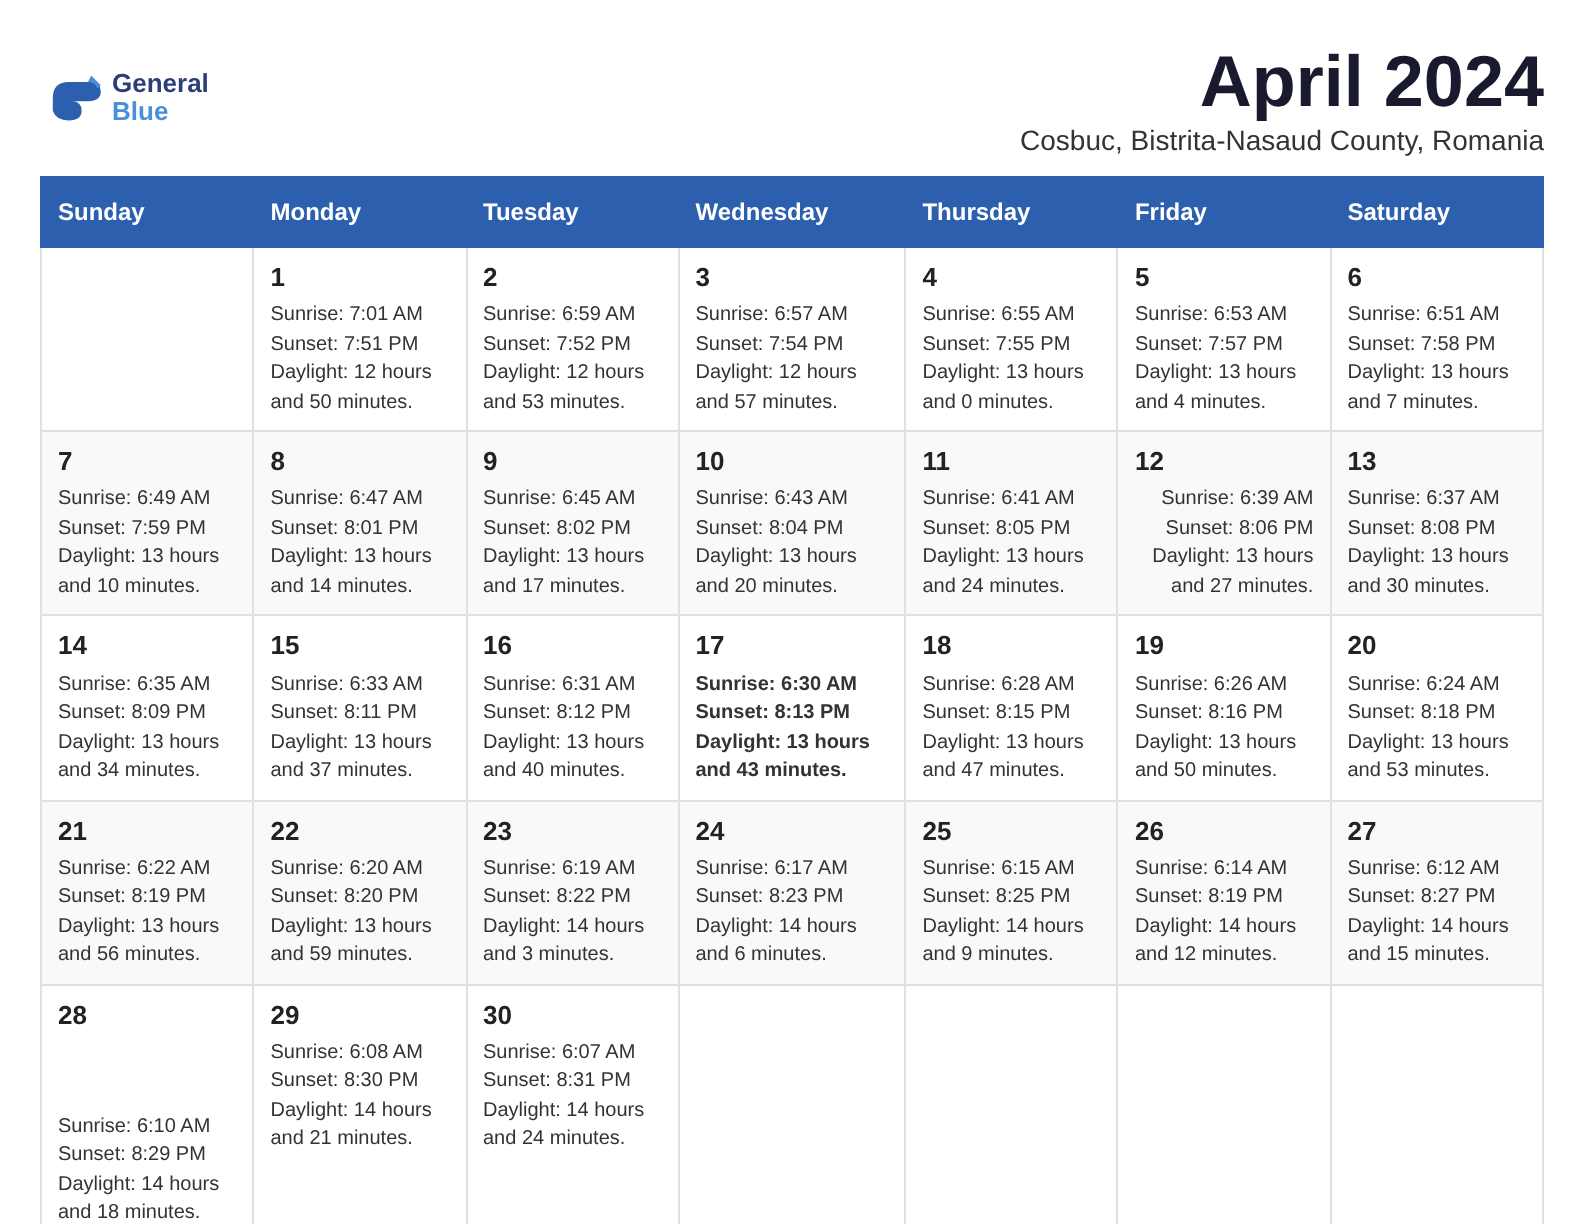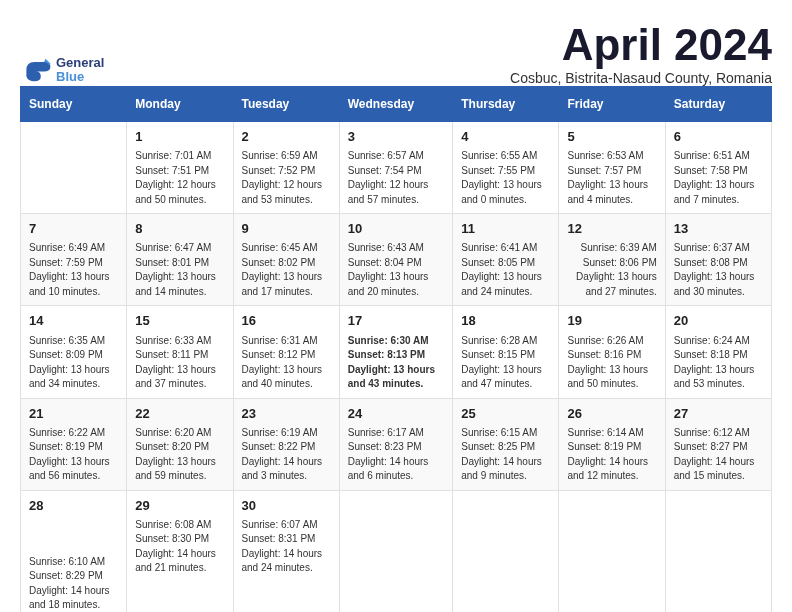--- a/index.html
+++ b/index.html
@@ -6,21 +6,22 @@
     body {
       font-family: Arial, sans-serif;
       background: #fff;
       width: 792px;
       min-height: 612px;
       padding: 20px;
     }
     .header-area {
       display: flex;
       justify-content: space-between;
-      align-items: flex-end;
+      align-items: center;
+      margin-bottom: 10px;
     }
     .logo {
       display: flex;
       align-items: center;
       gap: 4px;
     }
     .logo-text {
       display: flex;
       flex-direction: column;
       font-size: 13px;
@@ -31,21 +32,21 @@
     .logo-text span:first-child { color: #2c3e7a; }
     .logo-text span:last-child { color: #4a90d9; }
     .logo-icon {
       width: 32px;
       height: 32px;
     }
     .title-area {
       text-align: right;
     }
     .month-title {
-      font-size: 44px;
+      font-size: 36px;
       font-weight: bold;
       color: #1a1a2e;
     }
     .subtitle {
       font-size: 14px;
       color: #333;
     }
     table {
       width: 100%;
       border-collapse: collapse;

